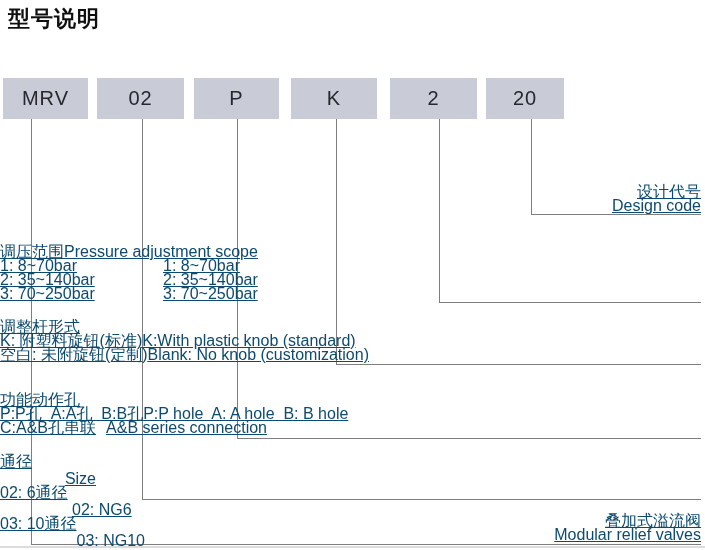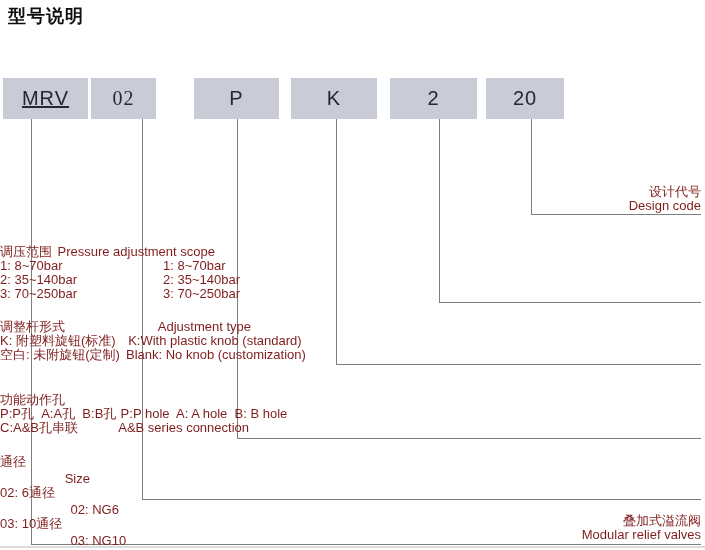--- a/index.html
+++ b/index.html
@@ -9,40 +9,40 @@
     height: 550px;
     background: #ffffff;
     font-family: "Liberation Sans", "DejaVu Sans", sans-serif;
     color: #2a2a2a;
     overflow: hidden;
   }
   .title {
     position: absolute;
     left: 8px;
     top: 4px;
-    font-size: 18px;
+    font-size: 22px;
     font-weight: bold;
     color: #0f0f0f;
     letter-spacing: 1px;
   }
   
   .mbox {
     position: absolute;
     top: 78px;
     height: 41px;
     background: #c9cbd7;
     color: #26282e;
     font-size: 20px;
     letter-spacing: 1px;
     display: flex;
     align-items: center;
     justify-content: center;
   }
-  .b1 { left: 3px;   width: 85px; text-decoration: underline; }
-  .b2 { left: 91px;  width: 65px; font-family: Liberation Serif, serif; }
+  .b1 { left: 3px;   width: 85px; }
+  .b2 { left: 97px;  width: 87px; }
   .b3 { left: 194px; width: 85px; }
   .b4 { left: 291px; width: 86px; }
   .b5 { left: 390px; width: 87px; }
   .b6 { left: 486px; width: 78px; }
 
   
   .vline { position: absolute; width: 1px; background: #7e7e7e; top: 119px; }
   .v1 { left: 31px;  height: 425px; }
   .v2 { left: 142px; height: 380px; }
   .v3 { left: 237px; height: 319px; }
@@ -56,23 +56,24 @@
   .h3 { left: 336px; top: 364px; width: 365px; }
   .h4 { left: 237px; top: 438px; width: 464px; }
   .h5 { left: 142px; top: 499px; width: 559px; }
   .h6 { left: 31px;  top: 544px; width: 670px; }
 
   
   .sec {
     position: absolute;
     right: 4px;
     left: 0;
-    font-size: 13px;
+    font-size: 16px;
     line-height: 14px;
-    color: #7f1d1d;
+    color: #0c4a6e;
+    text-decoration: underline;
   }
   .sec .row { display: flex; justify-content: flex-start; white-space: pre; }
   .sec .c1 { text-align: right; }
   .sec .c2 { text-align: right; flex: none; }
   .sec-design  { top: 185px; text-align: right; }
   .sec-pressure { top: 245px; }
   .sec-pressure .c2 { min-width: 163px; }
   .sec-adjust  { top: 320px; }
   .sec-adjust .c2 { min-width: 186px; }
   .sec-function { top: 393px; }
@@ -130,21 +131,21 @@
     <div class="row">
       <span class="c1">2: 35~140bar</span><span class="c2">2: 35~140bar</span>
     </div>
     <div class="row">
       <span class="c1">3: 70~250bar</span><span class="c2">3: 70~250bar</span>
     </div>
   </div>
 
   <div class="sec sec-adjust">
     <div class="row">
-      <span class="c1">调整杆形式</span><span class="c2">Adjustment type</span>
+      <span class="c1">调整杆形式</span>
     </div>
     <div class="row">
       <span class="c1">K: 附塑料旋钮(标准)</span><span class="c2">K:With plastic knob (standard)</span>
     </div>
     <div class="row">
       <span class="c1">空白: 未附旋钮(定制)</span><span class="c2">Blank: No knob (customization)</span>
     </div>
   </div>
 
   <div class="sec sec-function">

